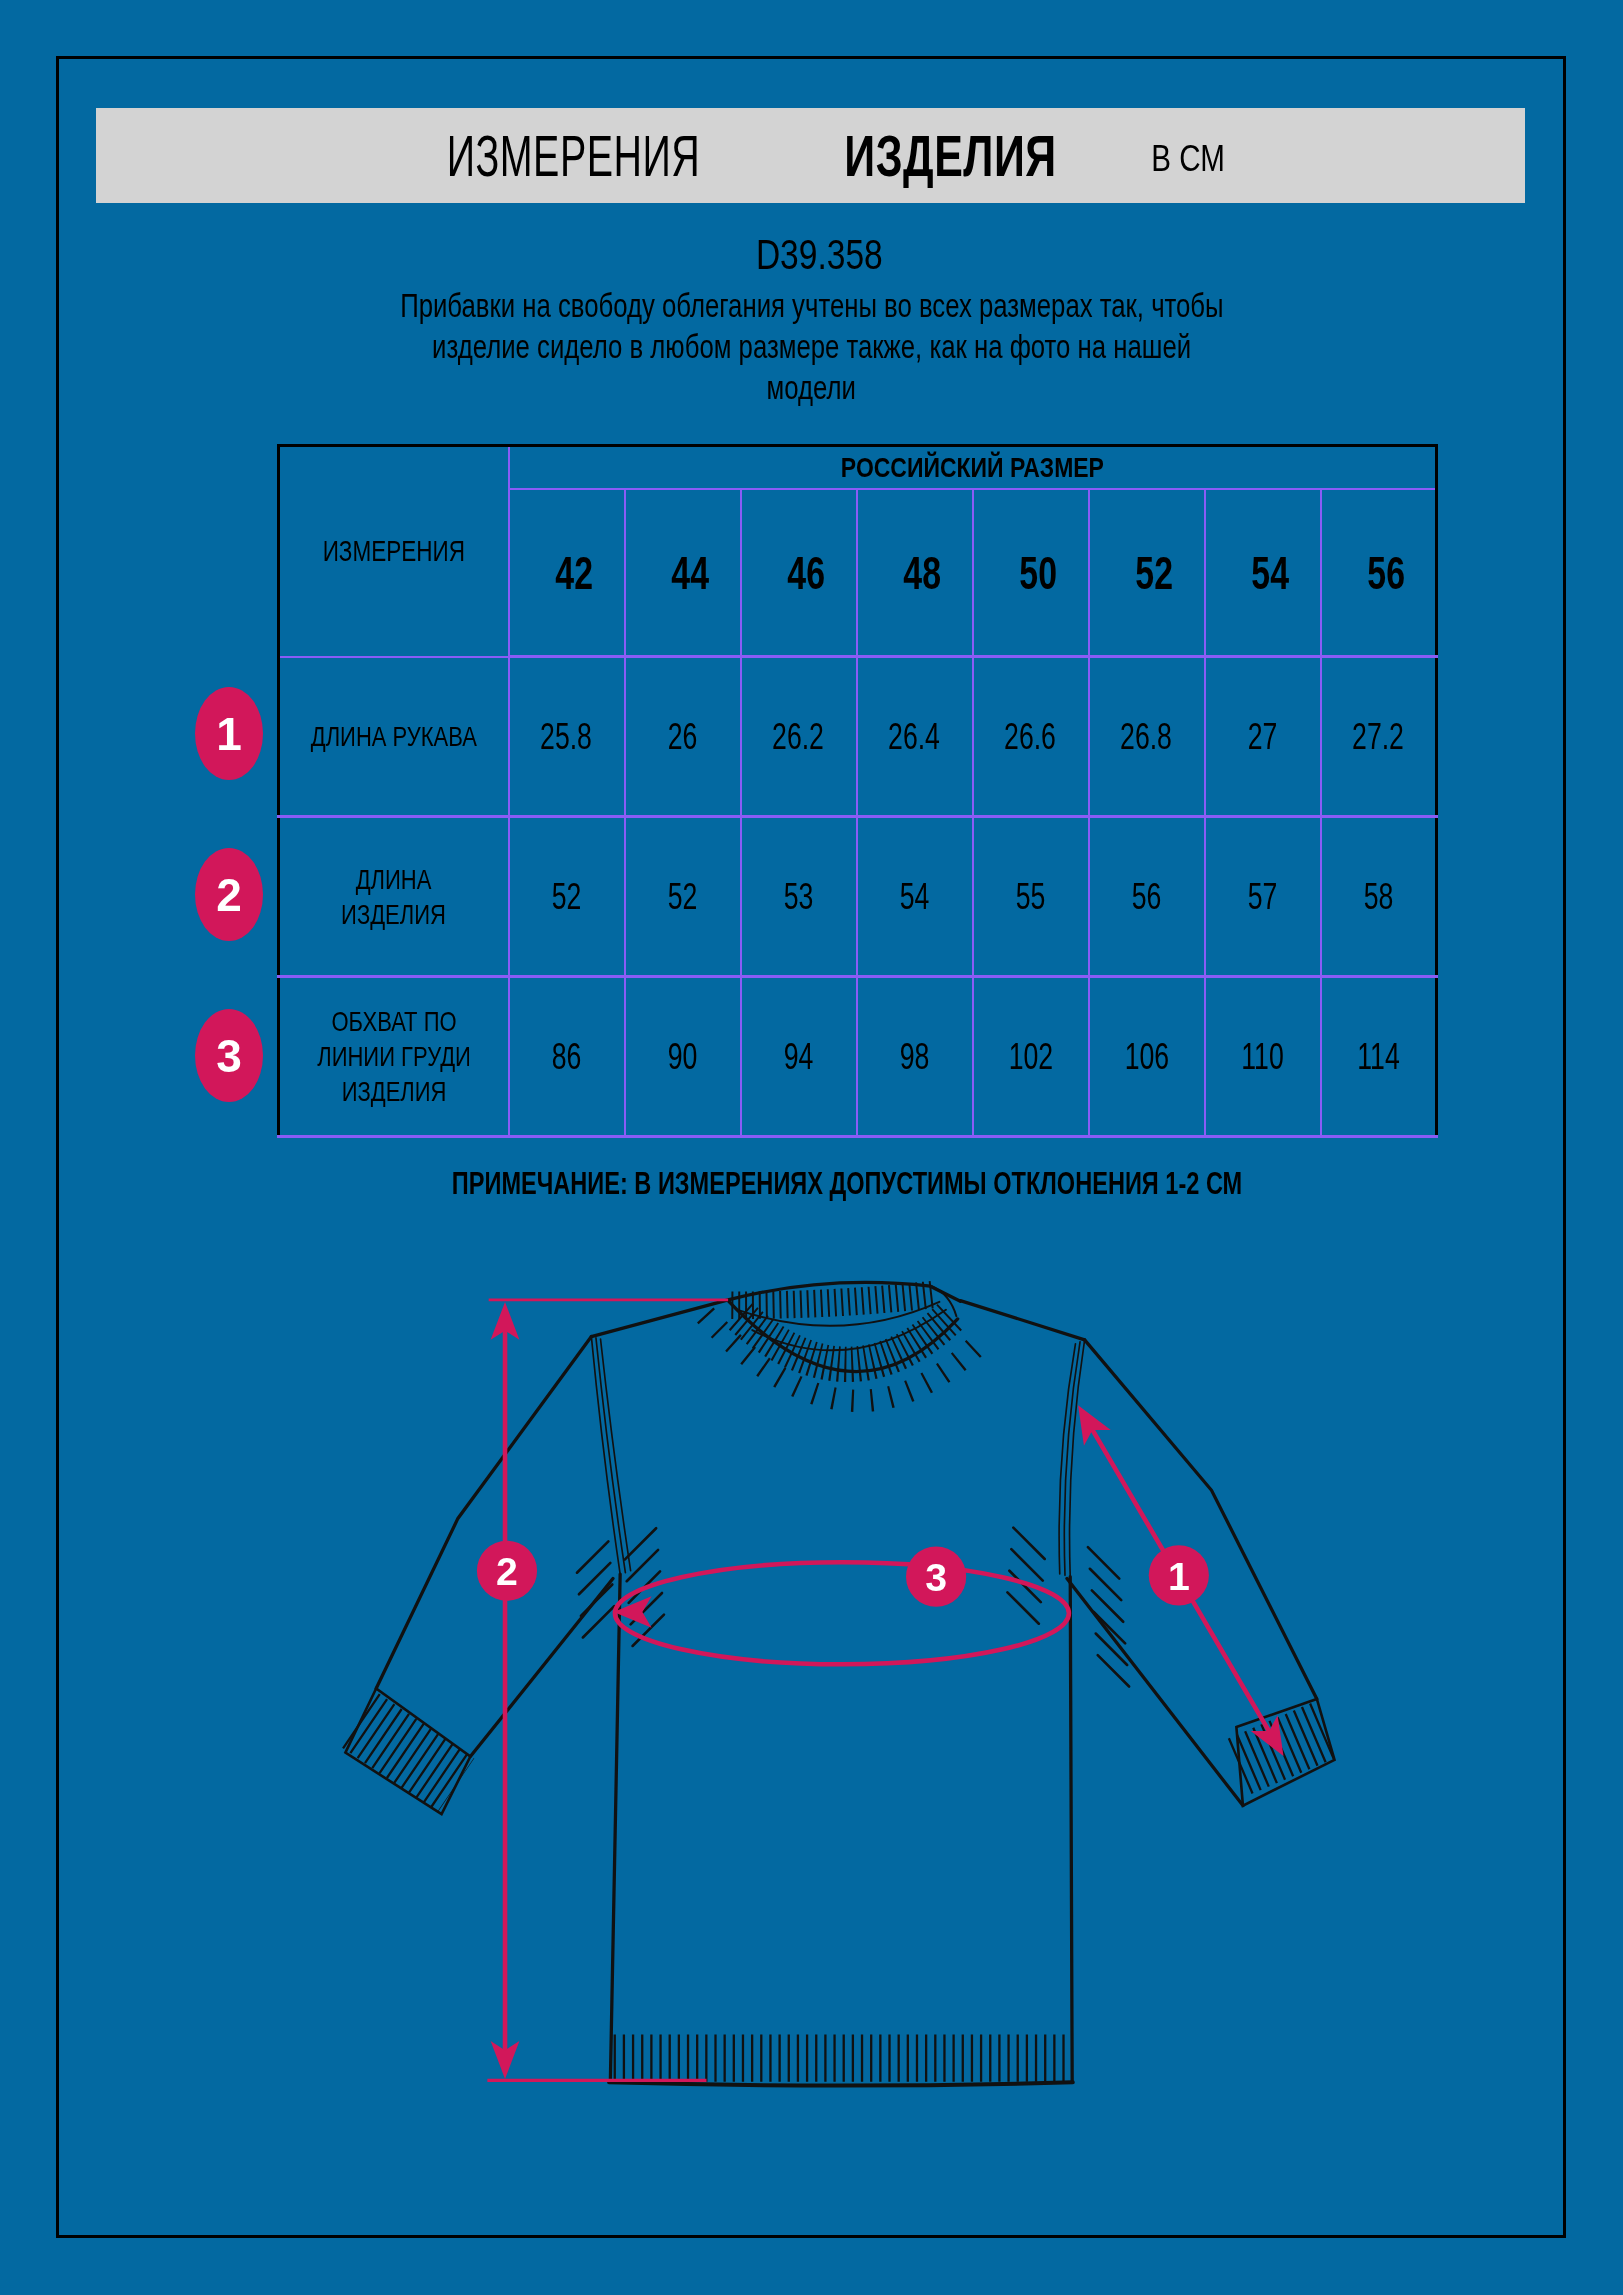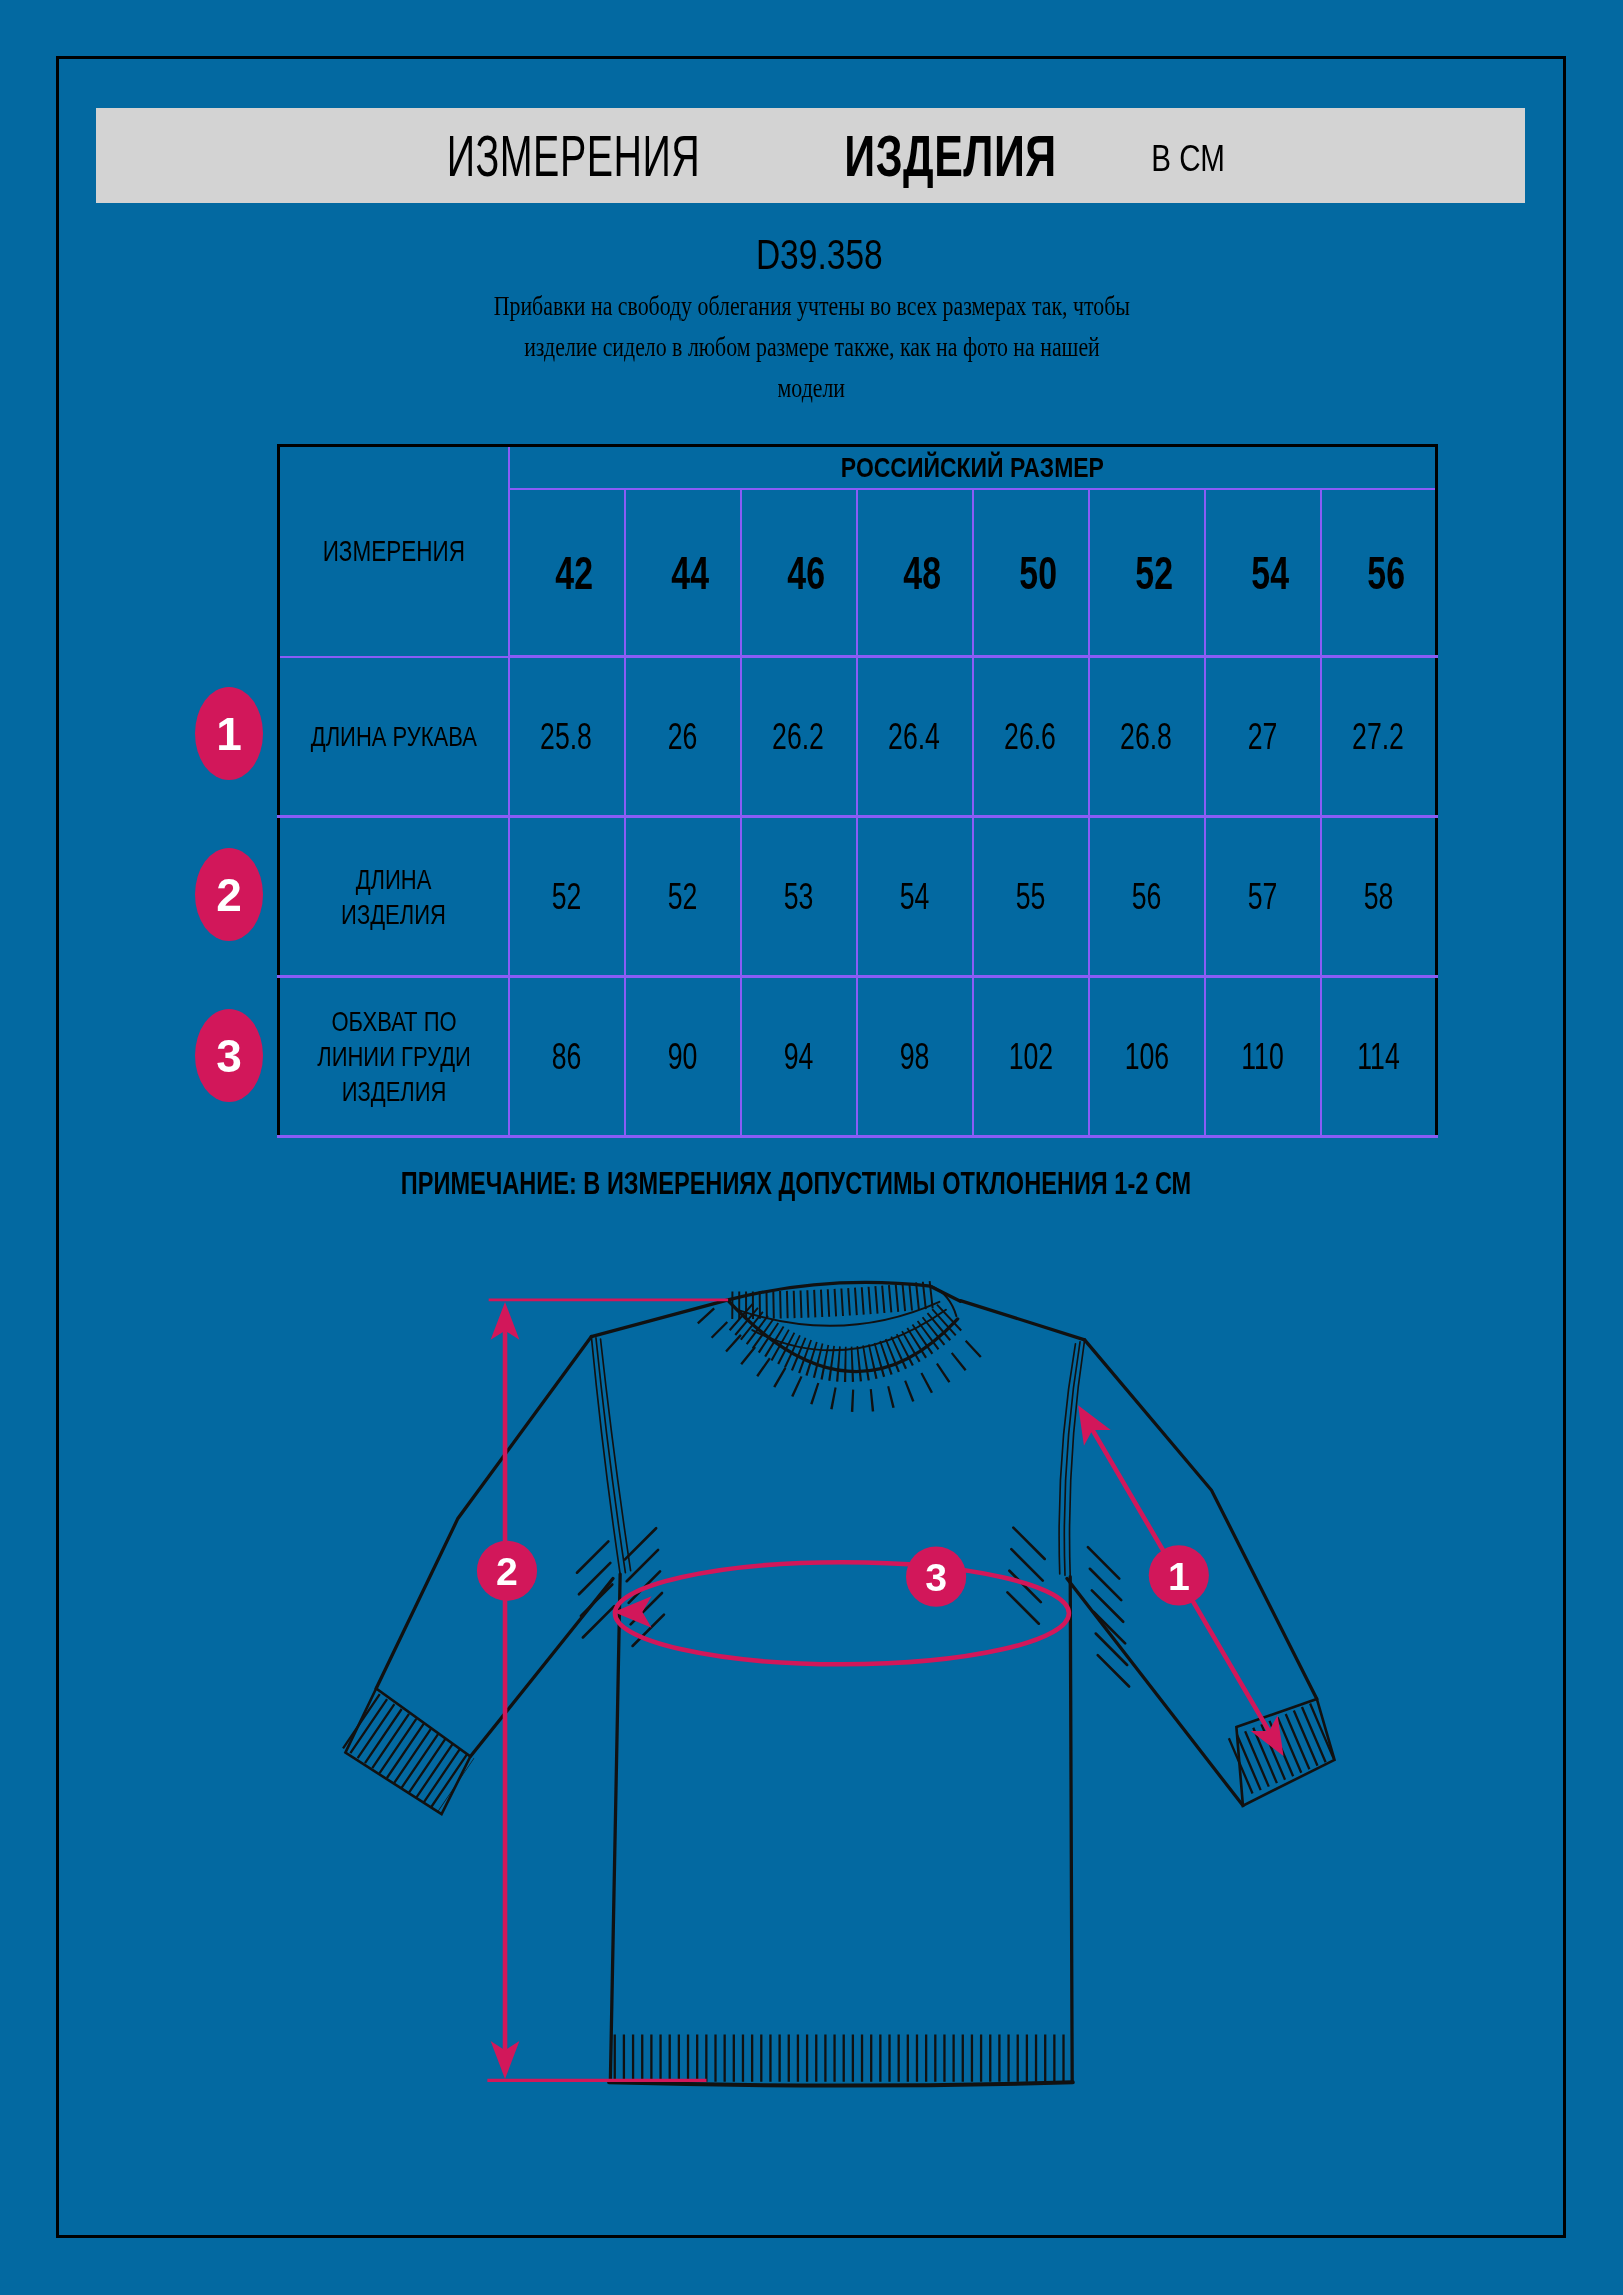--- a/index.html
+++ b/index.html
@@ -12,21 +12,21 @@
   .title-band{position:absolute;left:96px;top:108px;width:1429px;height:95px;background:#d3d3d3;
               display:flex;align-items:center;justify-content:center;gap:48px;}
   .t1{font-size:58px;font-weight:400;transform:scaleX(0.68);letter-spacing:0.7px;}
   .t2{font-size:58px;font-weight:700;transform:scaleX(0.74);letter-spacing:0.7px;}
   .t3{font-size:37px;font-weight:400;transform:scaleX(0.80);margin-top:6.5px;}
 
   .model-code{position:absolute;left:8px;top:230px;width:1623px;text-align:center;}
   .model-code .cond{font-size:43px;font-weight:400;transform:scaleX(0.78);}
 
   .subtitle{position:absolute;left:0;top:285px;width:1623px;text-align:center;}
-  .subtitle .line{font-size:28px;line-height:41px;font-weight:400;font-family:Liberation Serif, serif;}
+  .subtitle .line{font-size:33px;line-height:41px;font-weight:400;}
 
   
   .size-table{position:absolute;left:277px;top:444px;border-collapse:collapse;table-layout:fixed;
               border:3.9px solid #000;}
   .size-table th,.size-table td{border:2px solid #8b5cf6;padding:0;text-align:center;vertical-align:middle;}
   .c0{width:230px;}.cs{width:116px;}
   .r-band th{height:41px;}
   .size-group{border-bottom-width:2.6px !important;}
   .r-sizes th{height:165px;border-bottom-width:3.9px !important;padding-left:16px;}
   .r-data td{height:157px;border-bottom-width:3.9px !important;}
@@ -34,21 +34,21 @@
   .size-group .sg{font-size:28px;font-weight:700;transform:scaleX(0.82);}
   .size-cell .sz{font-size:47px;font-weight:700;transform:scaleX(0.72);}
   .value-cell .val{font-size:37px;font-weight:400;transform:scaleX(0.72);}
   .label-cell .lbl{font-size:27.5px;line-height:35px;font-weight:400;transform:scaleX(0.80);white-space:nowrap;}
 
   .row-marker{position:absolute;left:195px;width:68px;height:93px;border-radius:50%;
               background:#d2175a;color:#fff;display:flex;align-items:center;justify-content:center;
               font-size:46px;font-weight:700;}
   .rm1{top:687px;} .rm2{top:848px;} .rm3{top:1009px;}
 
-  .note{position:absolute;left:276px;top:1166px;width:1178px;text-align:left;text-decoration:underline;}
+  .note{position:absolute;left:258px;top:1166px;width:1178px;text-align:center;text-decoration:underline;}
   .note .cond{font-size:31px;font-weight:700;transform:scaleX(0.76);}
 
   .diagram{position:absolute;left:0;top:0;}
   .diagram text{font-family:"Liberation Sans",sans-serif;font-size:60px;font-weight:700;fill:#fff;text-anchor:middle;}
 </style>
 </head>
 <body>
 
 <div class="sheet">
   <div class="frame"></div>

